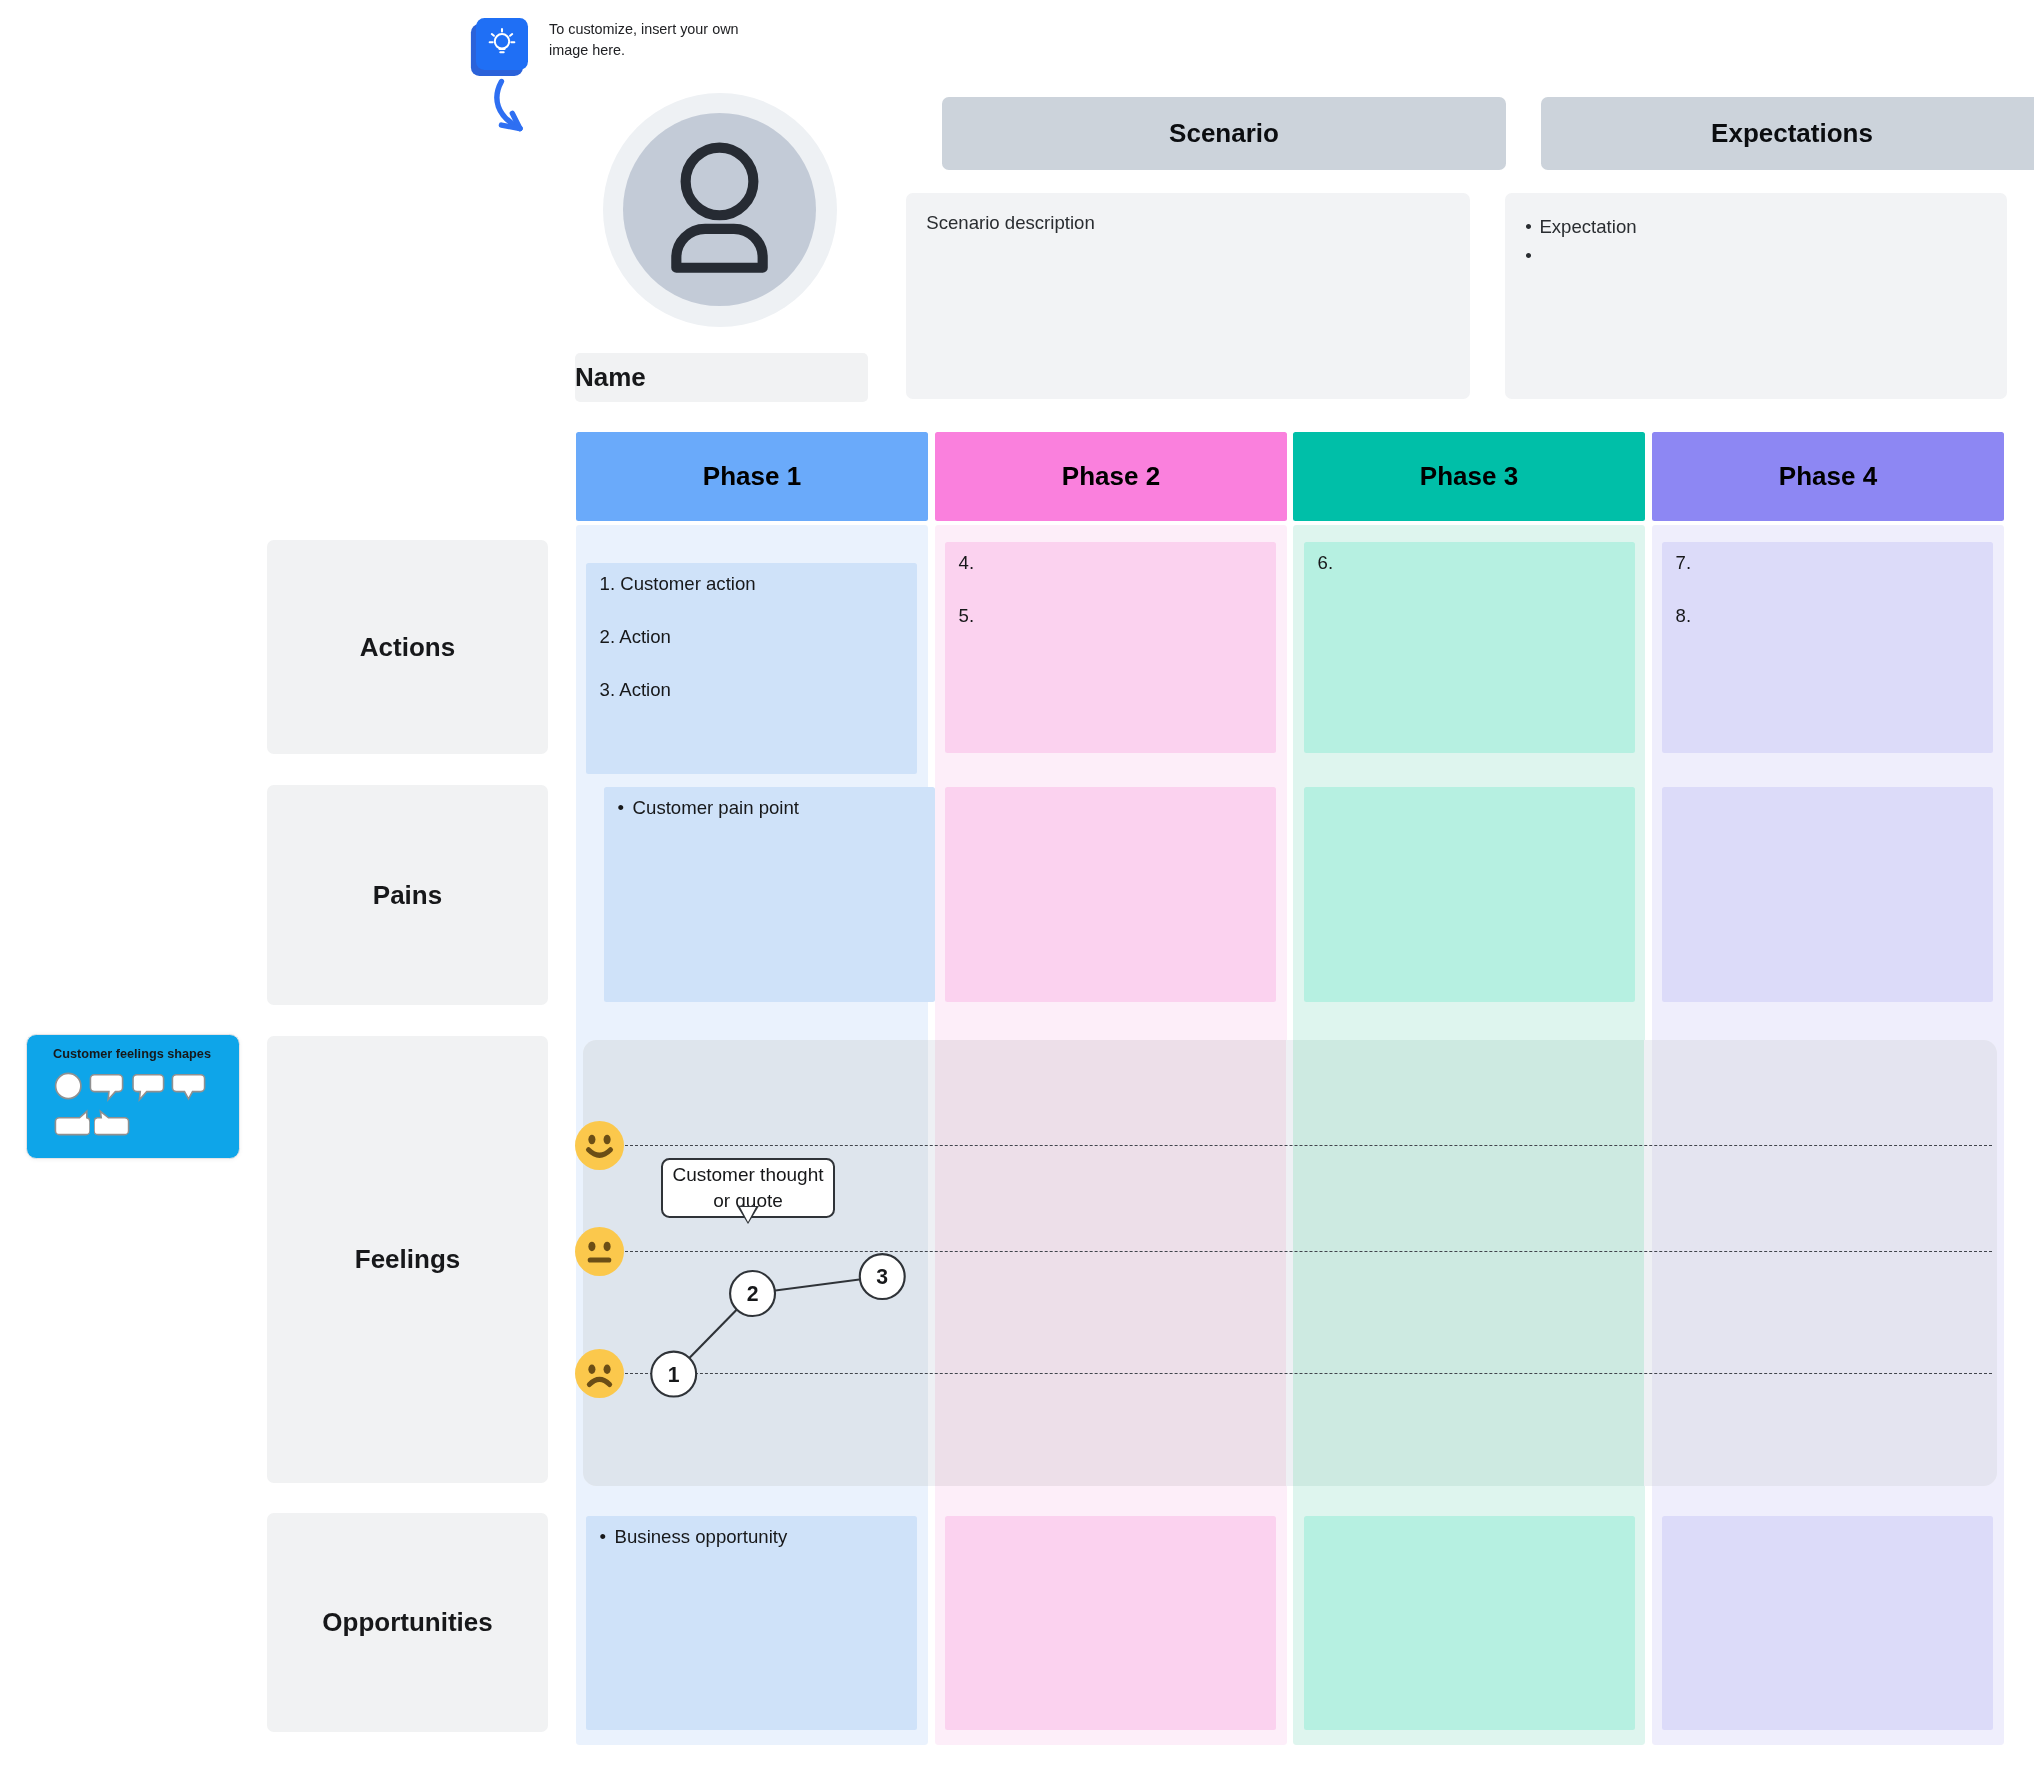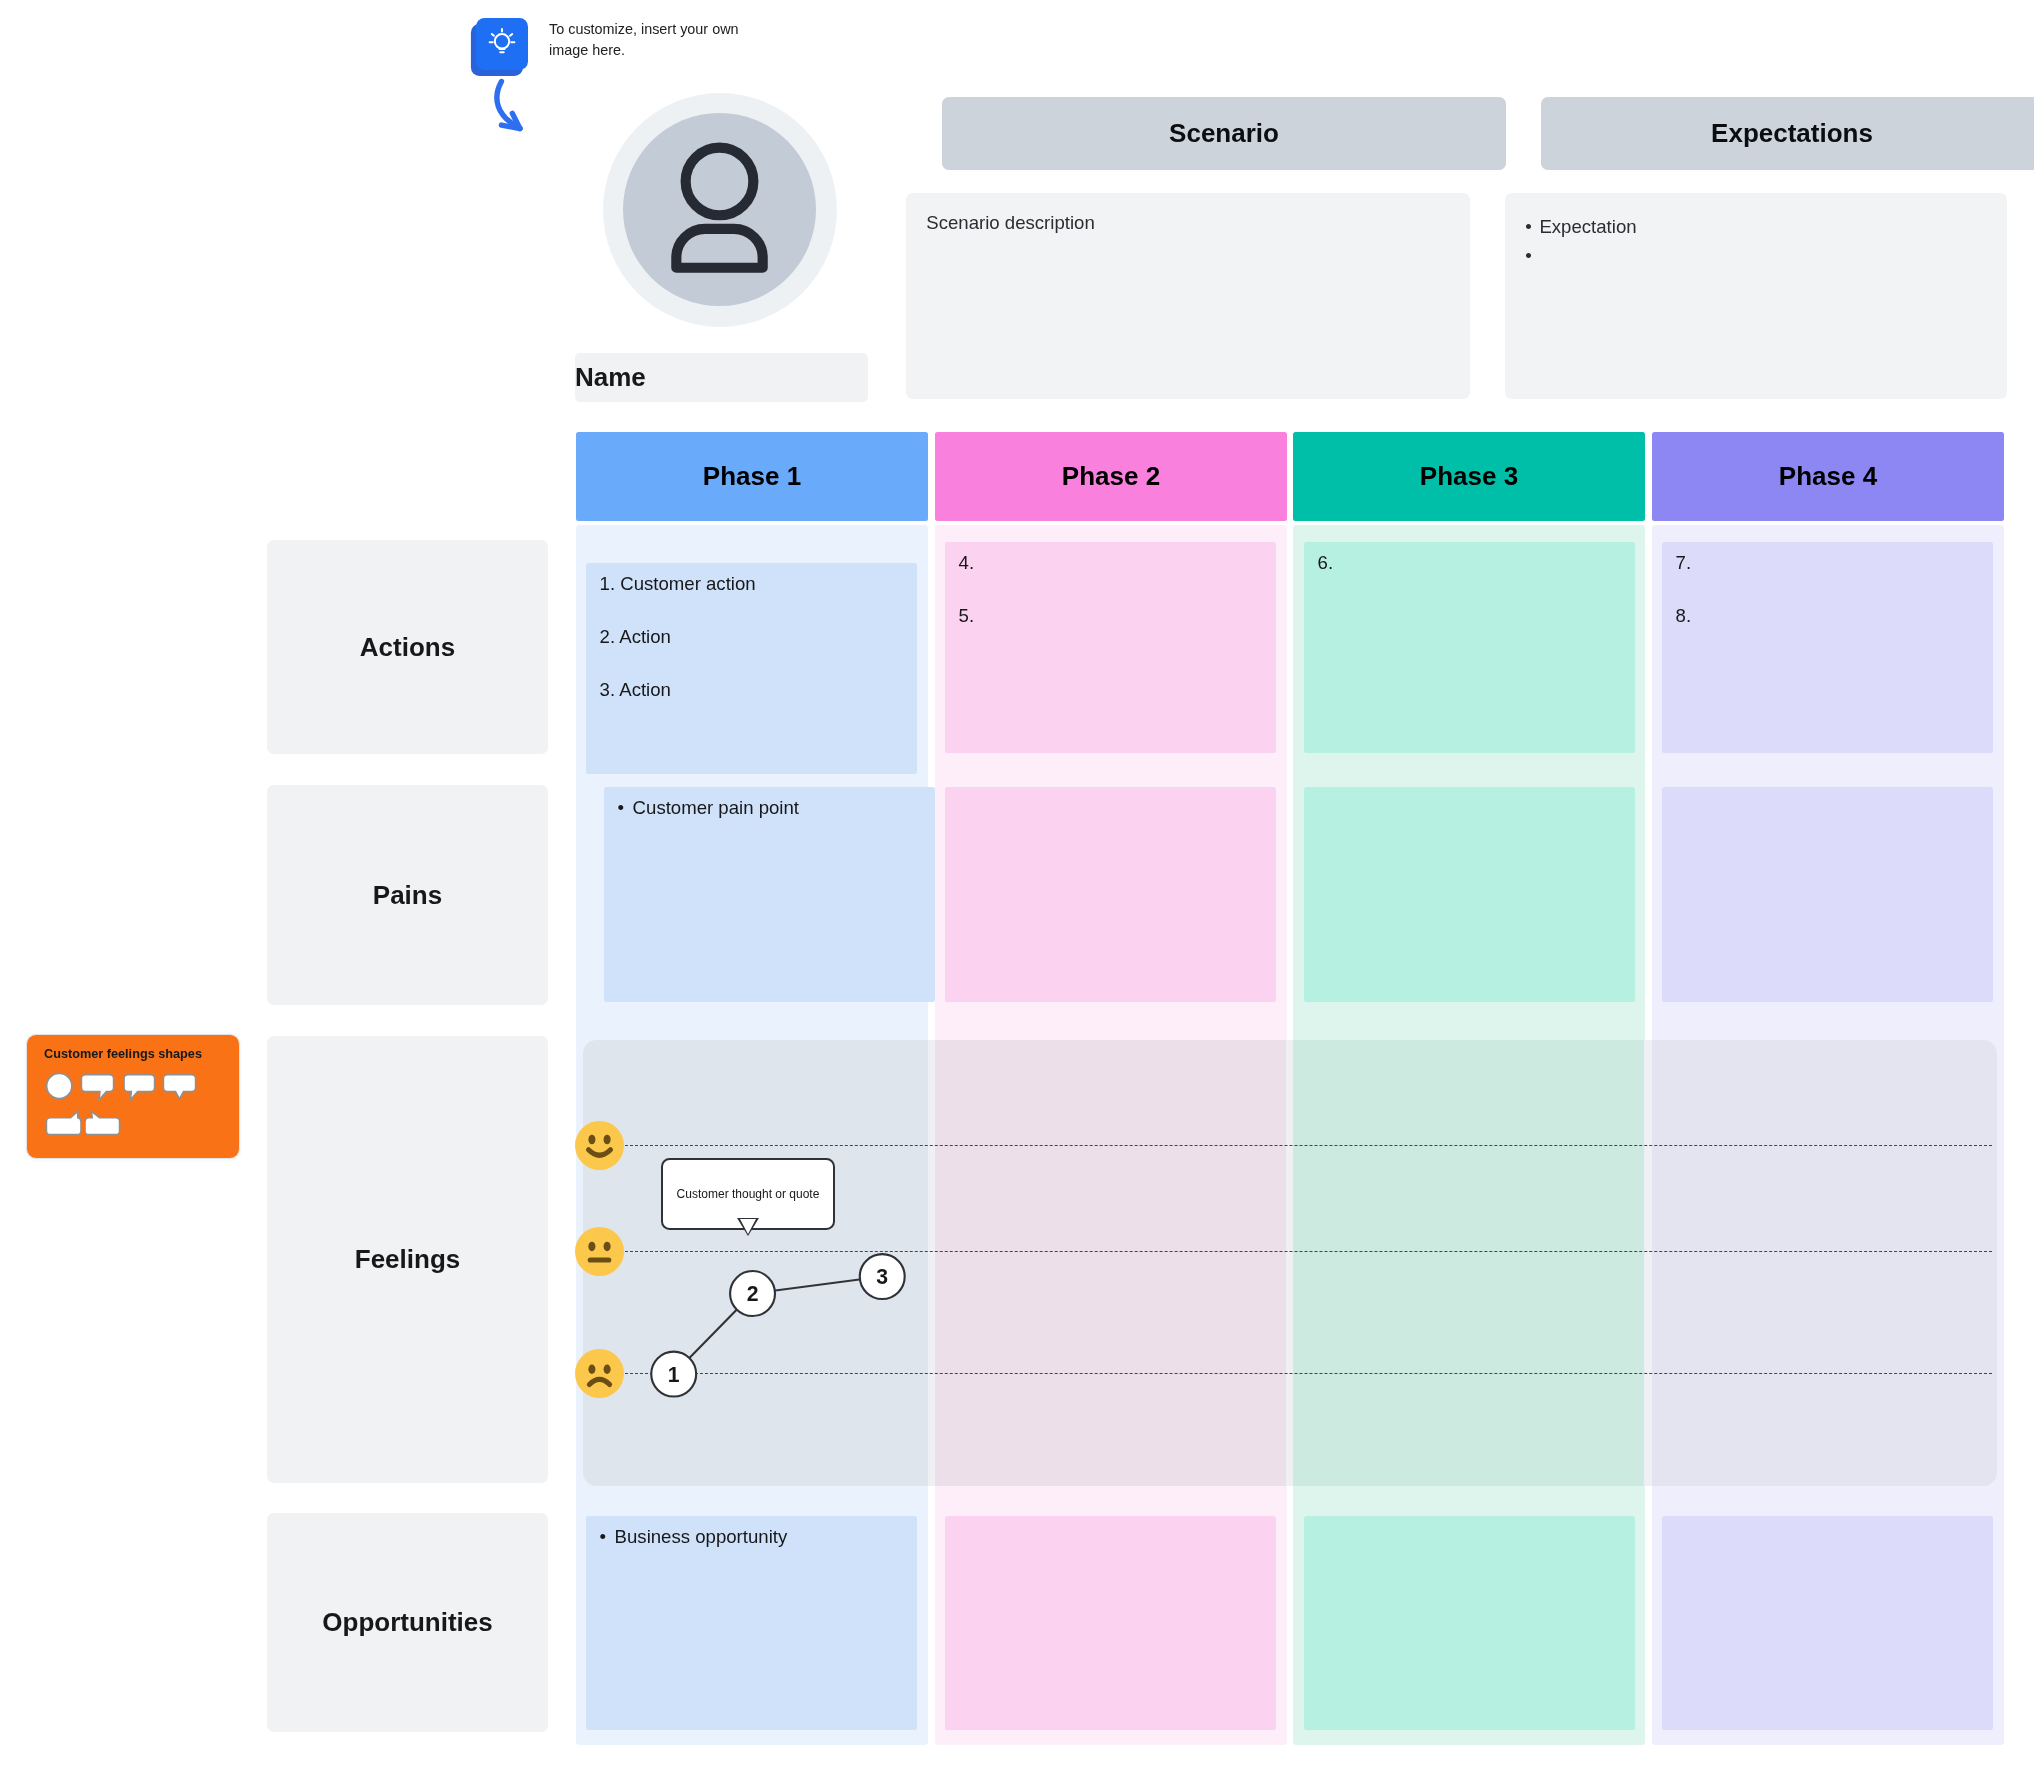--- a/index.html
+++ b/index.html
@@ -42,31 +42,31 @@
   .cell .bullet-item{display:flex;align-items:baseline;}
   .cell .bullet-item::before{content:"•";margin-right:8.5px;}
 
   
   .feel-band{left:583px;top:1040px;width:1414px;height:446px;border-radius:13.6px;background:#eef0f4;overflow:hidden;}
   .feel-seg{position:absolute;top:0;height:446px;}
   .dash-line{left:625px;width:1367px;height:0;border-top:1.7px dashed #41454c;z-index:2;}
   .emoji{left:575px;width:49px;height:49px;z-index:3;}
   .journey-svg{left:583px;top:1040px;z-index:4;}
   .journey-svg text{font-family:"Liberation Sans",sans-serif;font-size:25px;font-weight:bold;fill:#17181a;}
-  .bubble{left:661px;top:1158px;width:174px;height:72px;background:#fff;border:2.1px solid #2f3338;border-radius:8.5px;
-          display:flex;align-items:center;justify-content:center;text-align:center;font-size:12px;line-height:1.35;
+  .bubble{left:661px;top:1158px;width:174px;height:60px;background:#fff;border:2.1px solid #2f3338;border-radius:8.5px;
+          display:flex;align-items:center;justify-content:center;text-align:center;font-size:19px;line-height:1.35;
           padding:0 8.5px;box-sizing:border-box;z-index:5;}
   .bubble::before{content:"";position:absolute;left:50%;bottom:-18.6px;transform:translateX(-50%);
                   border:11px solid transparent;border-top:18.6px solid #2f3338;}
   .bubble::after{content:"";position:absolute;left:50%;bottom:-14.4px;transform:translateX(-50%);
                  border:8.5px solid transparent;border-top:15.3px solid #ffffff;}
 
   
-  .feel-panel{left:26px;top:1034px;width:214px;height:125px;background:#f97316;border:1.7px solid #e4e4e6;border-radius:10.2px;
-              box-sizing:border-box;padding:12px 17px;box-shadow:0 0.8px 4.2px rgba(0,0,0,.05);}
+  .feel-panel{left:26px;top:1034px;width:214px;height:125px;background:#0ea5e9;border:1.7px solid #e4e4e6;border-radius:10.2px;
+              box-sizing:border-box;padding:12px 26px;box-shadow:0 0.8px 4.2px rgba(0,0,0,.05);}
   .feel-panel .title{font-size:12.7px;font-weight:bold;}
   .shape-row{margin-top:8.5px;display:flex;flex-wrap:wrap;gap:4.2px;align-items:flex-start;}
   .shape-row svg{stroke:#909090;fill:#fff;stroke-width:2;}
 </style>
 </head>
 <body>
 
 <div class="abs hint-icon">
   <span>
     <svg width="34" height="34" viewBox="0 0 40 40">

